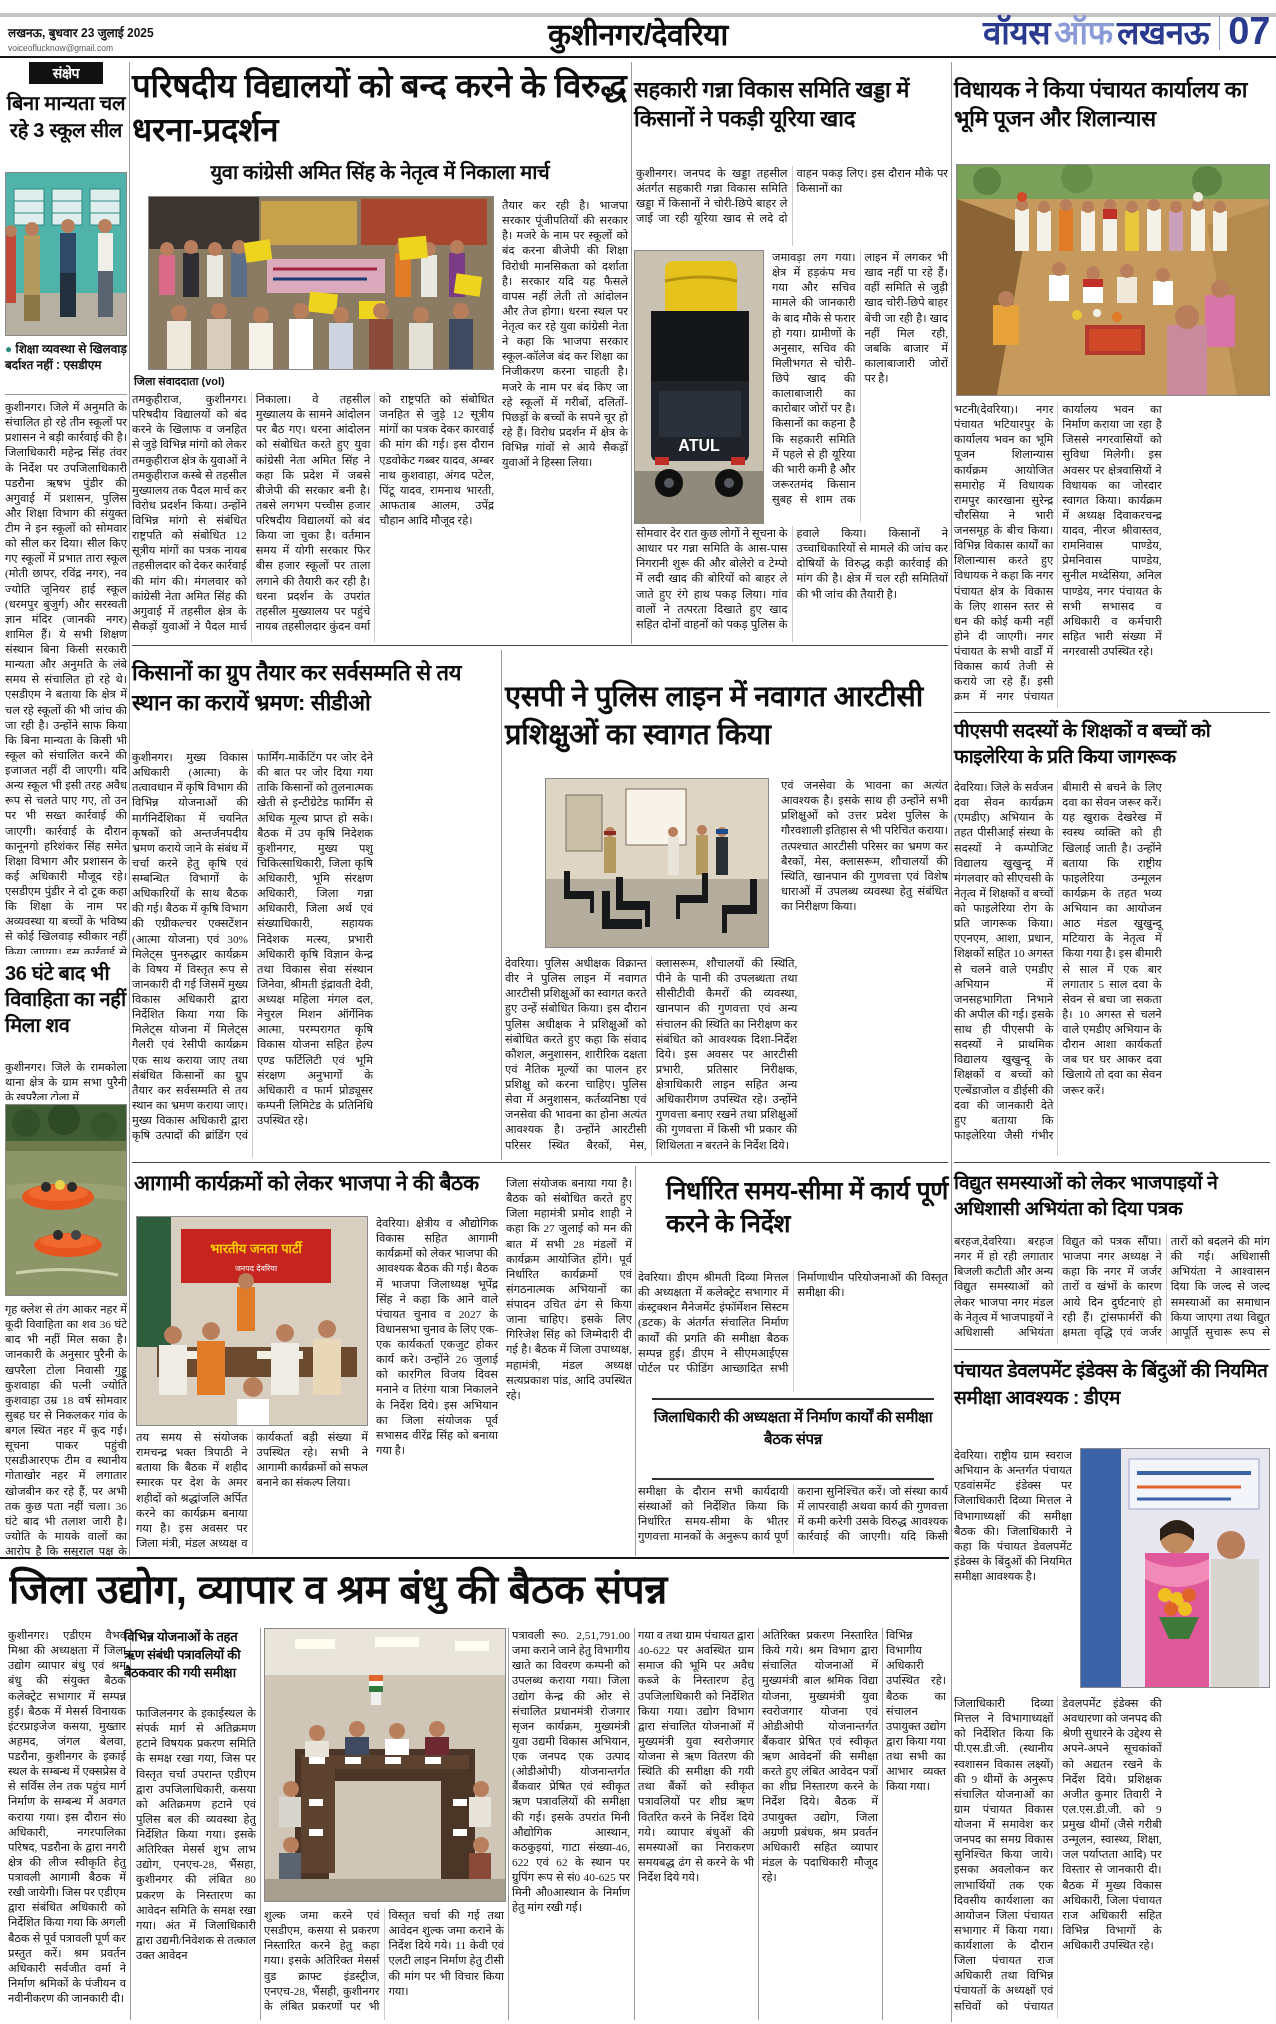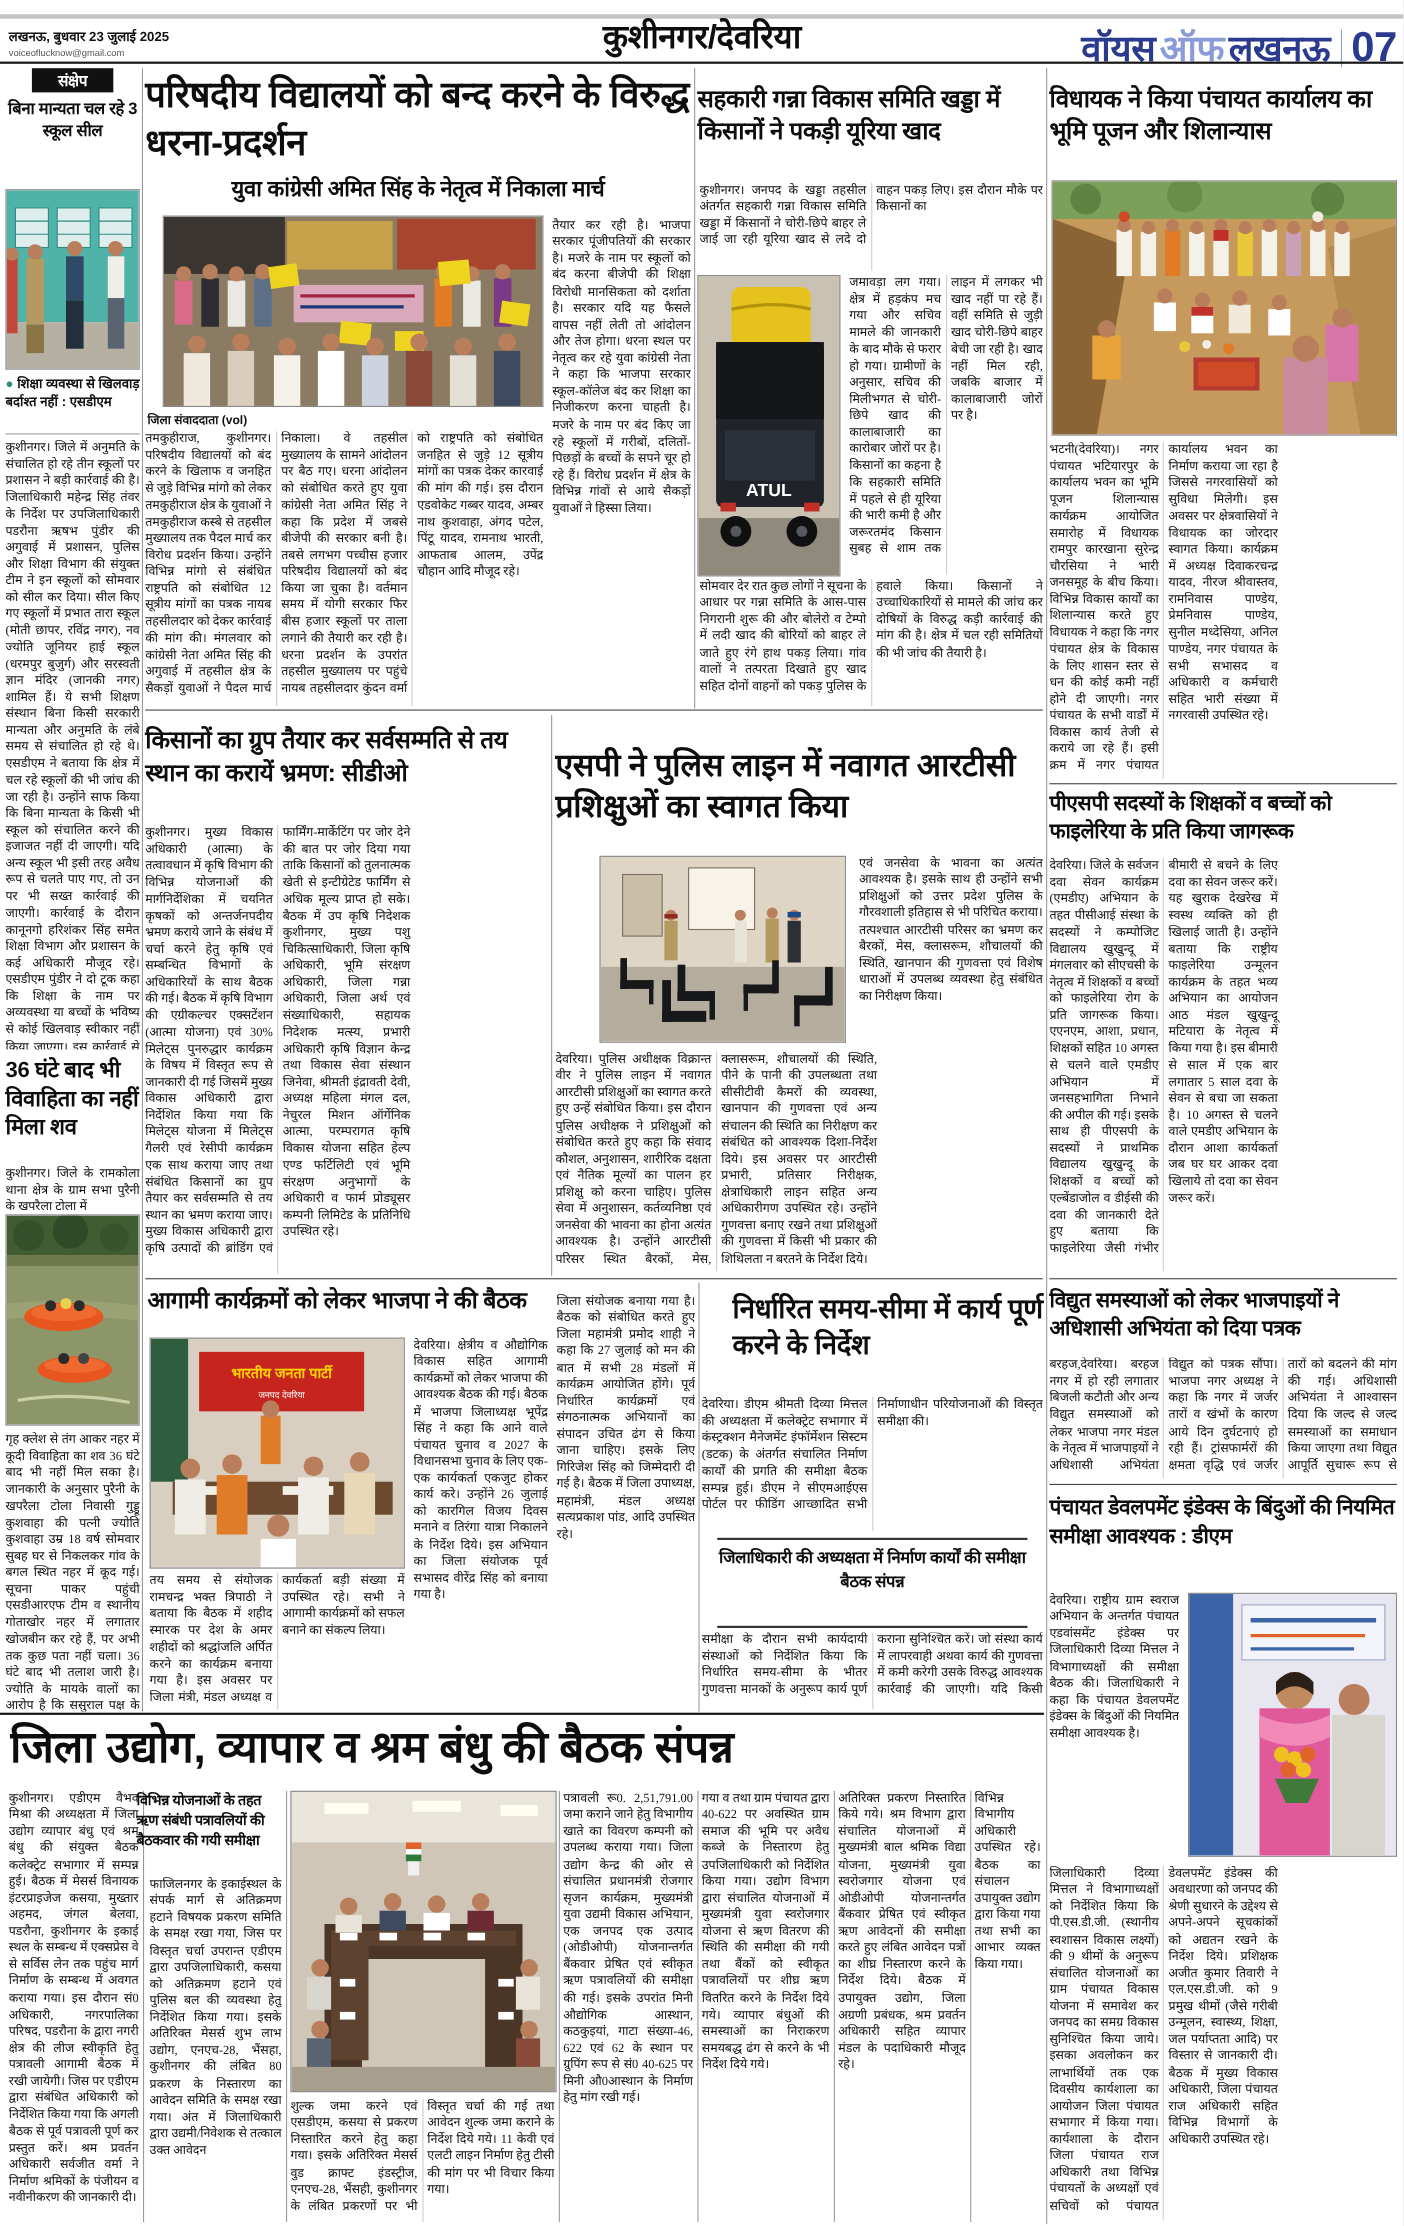--- a/index.html
+++ b/index.html
@@ -22,21 +22,21 @@
 </style>
 </head>
 <body>
 
 <div id="page">
 
   <div class="abs hrg" style="left:0;top:13px;width:1276px;"></div>
   <div class="abs" style="left:8px;top:24px;width:220px;font-size:12px;font-weight:bold;font-family:'Liberation Sans',sans-serif;">लखनऊ, बुधवार 23 जुलाई 2025</div>
   <div class="abs" style="left:8px;top:43px;width:220px;font-size:8.5px;color:#555;font-family:'Liberation Sans',sans-serif;">voiceoflucknow@gmail.com</div>
   <div class="abs hl center" style="left:440px;top:16px;width:396px;font-size:30px;">कुशीनगर/देवरिया</div>
-  <div class="abs" style="left:905px;top:20px;width:365px;text-align:right;white-space:nowrap;">
+  <div class="abs" style="left:905px;top:8px;width:365px;text-align:right;white-space:nowrap;">
     <span class="hl" style="font-size:33px;color:#2a3a8e;">वॉयस</span>
     <span class="hl" style="font-size:33px;color:#8b9bd8;">ऑफ</span>
     <span class="hl" style="font-size:33px;color:#2a3a8e;">लखनऊ</span>
     <span style="display:inline-block;width:1px;height:34px;background:#8b9bd8;margin:0 4px -6px 6px;"></span>
     <span class="hl" style="font-size:38px;color:#2a3a8e;">07</span>
   </div>
   <div class="abs hr2" style="left:0;top:56px;width:1276px;"></div>
 
   <div class="abs vr" style="left:129px;top:62px;height:1494px;"></div>
   <div class="abs vr" style="left:631px;top:62px;height:582px;"></div>
@@ -45,21 +45,21 @@
   <div class="abs vr" style="left:635px;top:1166px;height:390px;"></div>
   <div class="abs hr1" style="left:132px;top:645px;width:816px;"></div>
   <div class="abs hr1" style="left:132px;top:1162px;width:816px;"></div>
   <div class="abs hr2" style="left:0;top:1557px;width:949px;"></div>
   <div class="abs hr1" style="left:954px;top:712px;width:316px;"></div>
   <div class="abs hr1" style="left:954px;top:1162px;width:316px;"></div>
   <div class="abs hr1" style="left:954px;top:1349px;width:316px;"></div>
 
   <div class="abs" style="left:5px;top:62px;width:122px;height:1336px;">
     <div class="abs hl center" style="left:24px;top:0;width:74px;height:22px;line-height:22px;background:#111;color:#fff;font-size:14px;">संक्षेप</div>
-    <div class="abs hl center" style="left:0;top:28px;width:122px;font-size:15px;line-height:1.35;">बिना मान्यता चल रहे 3 स्कूल सील</div>
+    <div class="abs hl center" style="left:0;top:28px;width:122px;font-size:20px;line-height:1.35;">बिना मान्यता चल रहे 3 स्कूल सील</div>
     <div class="abs phbox" style="left:0;top:110px;width:120px;height:162px;">
       <svg class="photo" viewBox="0 0 120 162" preserveAspectRatio="none">
         <rect width="120" height="120" fill="#4fb3aa"></rect>
         <rect y="120" width="120" height="42" fill="#b6b0a2"></rect>
         <rect x="8" y="16" width="30" height="36" fill="#ddeeec" stroke="#2f8a82"></rect>
           <line x1="8" y1="28" x2="38" y2="28" stroke="#2f8a82"></line>
           <line x1="8" y1="40" x2="38" y2="40" stroke="#2f8a82"></line>
         <rect x="46" y="16" width="30" height="36" fill="#ddeeec" stroke="#2f8a82"></rect>
           <line x1="46" y1="28" x2="76" y2="28" stroke="#2f8a82"></line>
           <line x1="46" y1="40" x2="76" y2="40" stroke="#2f8a82"></line>

